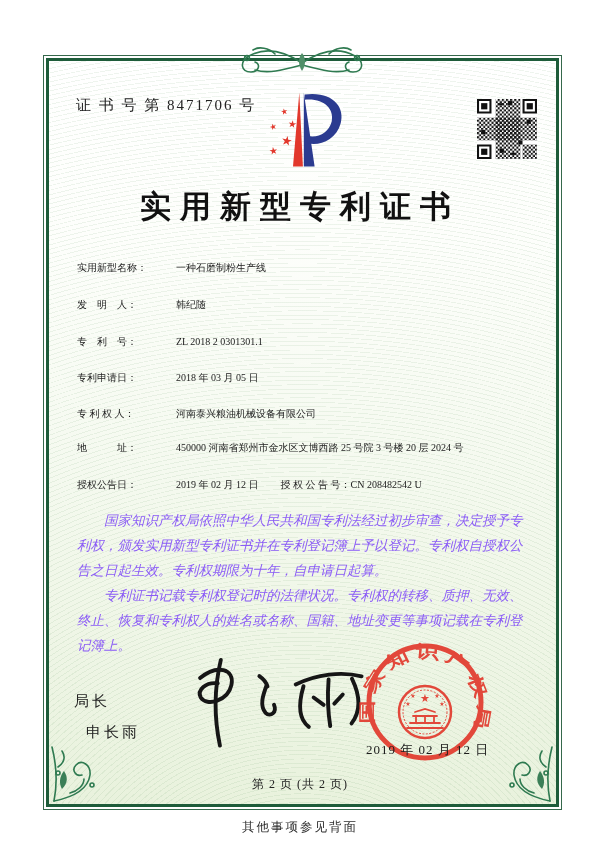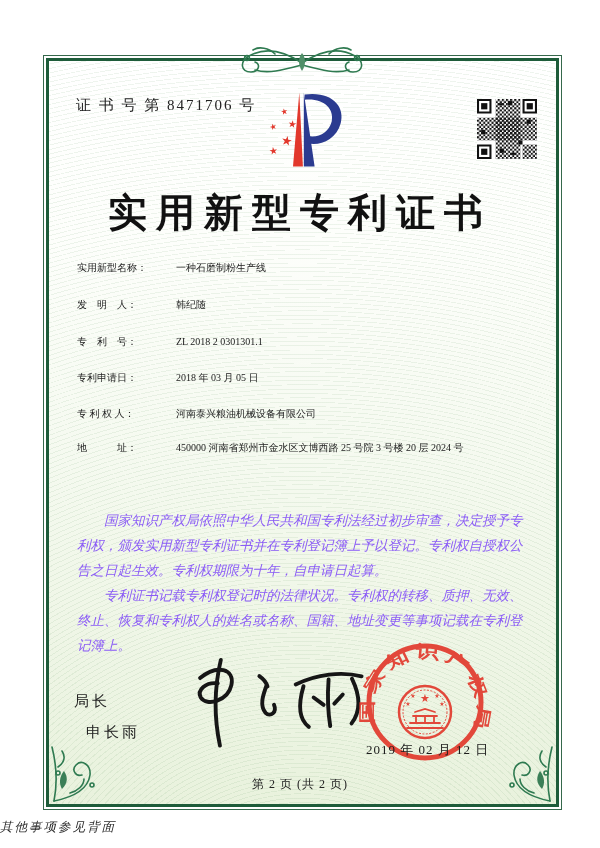--- a/index.html
+++ b/index.html
@@ -24,21 +24,21 @@
   }
 
   
   .abs{position:absolute;}
 
   .cert-no{
     left:76px;top:96px;font-size:15px;letter-spacing:2px;color:#222;
   }
   .title{
     left:0;top:186px;width:600px;text-align:center;
-    font-size:39px;font-weight:600;letter-spacing:9px;color:#111;
+    font-size:31px;font-weight:600;letter-spacing:9px;color:#111;
   }
 
   .field-row{left:77px;width:460px;font-size:10px;line-height:1.45;}
   .flabel{display:inline-block;width:99px;vertical-align:top;color:#222;}
   .fvalue{display:inline-block;width:355px;vertical-align:top;color:#222;}
   .fvalue-short{display:inline-block;vertical-align:top;color:#222;}
   .grant-label{display:inline-block;margin-left:22px;color:#222;}
 
   .body-text{
     left:77px;top:509px;width:450px;font-size:13.5px;line-height:1.85;
@@ -50,21 +50,21 @@
   .director-name{left:86px;top:723px;font-size:15px;letter-spacing:3px;color:#222;}
 
   .signature{left:162px;top:652px;width:214px;height:98px;transform:rotate(-2deg);}
 
   .seal{left:355px;top:632px;width:140px;height:140px;opacity:0.92;}
   .seal-date{
     left:366px;top:741px;font-size:13px;letter-spacing:1px;color:#1b1b1b;z-index:6;
   }
 
   .page-no{left:0;top:776px;width:600px;text-align:center;font-size:12px;color:#222;letter-spacing:1px;}
-  .back-note{left:0;top:819px;width:600px;font-size:12.5px;font-style:italic;color:#2c2c2c;letter-spacing:2px;}
+  .back-note{left:0;top:819px;width:600px;text-align:center;font-size:12.5px;color:#2c2c2c;letter-spacing:2px;}
 
   .logo{left:257px;top:87px;width:90px;height:85px;}
   .qr{left:477px;top:99px;width:60px;height:60px;}
 
   .ornament-top{left:211px;top:43px;width:182px;height:36px;z-index:3;}
   .ornament-bl{left:48px;top:737px;width:70px;height:70px;z-index:3;}
   .ornament-br{left:486px;top:737px;width:70px;height:70px;z-index:3;transform:scaleX(-1);}
 
   svg{display:block;}
 </style>
@@ -170,20 +170,23 @@
     <span class="flabel">专　利　号：</span><span class="fvalue">ZL 2018 2 0301301.1</span>
   </div>
   <div class="abs field-row" style="top:371px">
     <span class="flabel">专利申请日：</span><span class="fvalue">2018 年 03 月 05 日</span>
   </div>
   <div class="abs field-row" style="top:407px">
     <span class="flabel">专 利 权 人：</span><span class="fvalue">河南泰兴粮油机械设备有限公司</span>
   </div>
   <div class="abs field-row" style="top:441px">
     <span class="flabel">地　　　址：</span><span class="fvalue">450000 河南省郑州市金水区文博西路 25 号院 3 号楼 20 层 2024 号</span>
+  </div>
+  <div class="abs field-row" style="top:478px">
+    <span class="flabel">授权公告日：</span><span class="fvalue-short">2019 年 02 月 12 日</span><span class="grant-label">授 权 公 告 号：</span><span class="fvalue-short">CN 208482542 U</span>
   </div>
 
   <div class="abs body-text">
     <p>国家知识产权局依照中华人民共和国专利法经过初步审查，决定授予专利权，颁发实用新型专利证书并在专利登记簿上予以登记。专利权自授权公告之日起生效。专利权期限为十年，自申请日起算。</p>
     <p>专利证书记载专利权登记时的法律状况。专利权的转移、质押、无效、终止、恢复和专利权人的姓名或名称、国籍、地址变更等事项记载在专利登记簿上。</p>
   </div>
 
   <div class="abs director-title">局长</div>
   <div class="abs director-name">申长雨</div>
 

